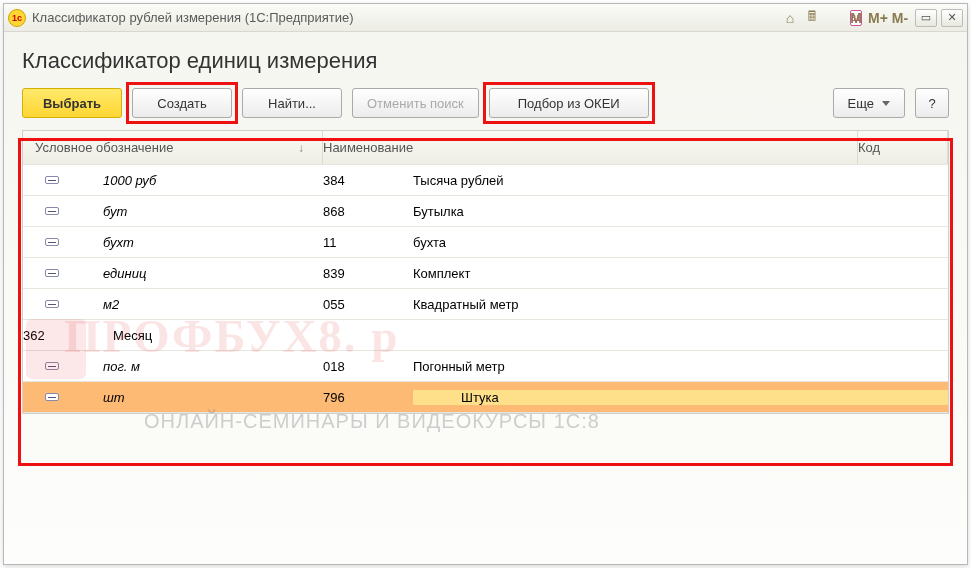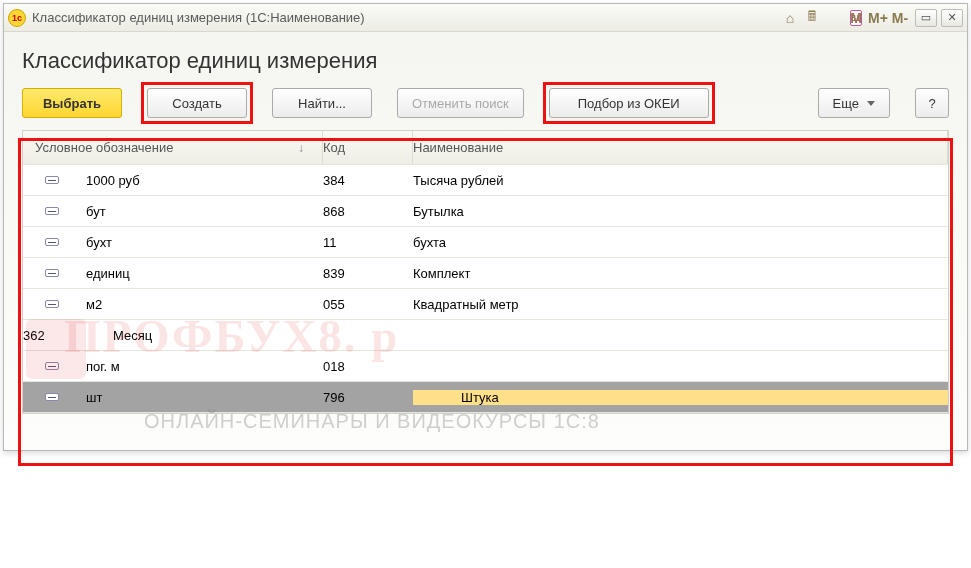--- a/index.html
+++ b/index.html
@@ -9,21 +9,21 @@
     font-size: 13px;
     background: #fff;
     width: 971px;
     height: 568px;
     overflow: hidden;
   }
   .window {
     border: 1px solid #b8b8b8;
     background: linear-gradient(to bottom, #f5f5f0, #fdfdfb);
     width: 965px;
-    height: 448px;
+    height: 562px;
     margin: 3px;
     box-shadow: 0 2px 6px rgba(0,0,0,0.15);
   }
   .titlebar {
     height: 28px;
     background: linear-gradient(to bottom, #fbfbf7, #ecece4);
     display: flex;
     align-items: center;
     padding: 0 4px;
     border-bottom: 1px solid #d8d8d0;
@@ -51,21 +51,21 @@
     width:22px;height:18px;
     border:1px solid #bbb;
     background:linear-gradient(#fff,#e8e8e0);
     margin-left:4px;
     display:flex;align-items:center;justify-content:center;
     font-size:11px;color:#555;
     border-radius:2px;
   }
   .content { padding: 12px 18px; }
   .page-title { font-size:22px; color:#333; margin:4px 0 14px 0; font-weight:normal; }
-  .toolbar { display:flex; gap:25px; align-items:flex-start; }
+  .toolbar { display:flex; gap:10px; align-items:flex-start; }
   .btn {
     height:30px;
     border:1px solid #aaa;
     background:linear-gradient(#fff,#ececec);
     padding:0 14px;
     border-radius:3px;
     color:#333;
     font-size:13px;
     cursor:pointer;
     display:flex;align-items:center;justify-content:center;
@@ -78,32 +78,32 @@
   .btn.help{width:34px;padding:0;}
   .hl { position:absolute; border:3px solid #e11; pointer-events:none; }
   .rel { position:relative; }
   .table-wrap {
     margin-top:12px;
     border:1px solid #d0d0c8;
     background:#fff;
   }
   .thead, .trow { display:flex; align-items:center; height:31px; border-bottom:1px solid #e6e6de; }
   .thead { background:linear-gradient(#fafaf4,#eeeee6); height:34px; color:#555; }
-  .col-sym { width:300px; padding-left:12px; display:flex; align-items:center; gap:11px;}
+  .col-sym { width:300px; padding-left:12px; display:flex; align-items:center; gap:20px;}
   .col-sym .sort { margin-left:auto; margin-right:10px; color:#888; font-size:12px;}
   .col-code { width:90px; }
   .col-name { flex:1; }
   .thead .cell{border-right:1px solid #dcdccf;height:100%;display:flex;align-items:center;}
   .trow .minus {
     width:14px;height:8px;background:#fff;border:1px solid #88a;border-radius:2px;
     display:inline-block;position:relative;margin-left:10px;
   }
   .trow .minus::after{content:"";position:absolute;left:2px;right:2px;top:3px;height:1px;background:#557;}
-  .trow .sym{margin-left:16px;}
-  .trow.sel { background:#a3a3a3; }
+  .trow .sym{margin-left:24px;font-style:italic;}
+  .trow.sel { background:#fdba74; }
   .trow.sel .col-name{ background:#ffe08a;padding-left:48px; }
   .cell{padding-right:8px;}
   .watermark{
     position:absolute; left:60px; top:305px; font-size:47px; font-weight:bold;
     color:rgba(224,31,37,0.12); letter-spacing:2px; white-space:nowrap; pointer-events:none;
     font-family:Liberation Serif, serif;
   }
   .watermark-sub{
     position:absolute; left:140px; top:406px; font-size:20px;
     color:rgba(120,120,120,0.35); white-space:nowrap; pointer-events:none;
@@ -112,21 +112,21 @@
   .wm-sq{position:absolute;left:22px;top:315px;width:60px;height:60px;background:rgba(224,31,37,0.10);border-radius:6px;pointer-events:none;}
   .cal-icon{border:1px solid #c59; width:16px;height:16px; font-size:9px;display:flex;align-items:center;justify-content:center;color:#c37;background:#fff;border-radius:2px;margin-left:44px;}
 </style>
 </head>
 <body>
 
 <div class="window rel">
 
   <div class="titlebar">
     <div class="ic1c">1c</div>
-    <div class="title">Классификатор единиц измерения  (1С:Наименование)</div>
+    <div class="title">Классификатор рублей измерения  (1С:Предприятие)</div>
     <div class="spacer"></div>
     <div class="tb-icon">⌂</div>
     <div class="tb-icon">🖩</div>
     <div class="tb-icon">
         <div class="cal-icon">31</div>
       </div>
     <div class="tb-icon m-btn">M</div>
     <div class="tb-icon m-btn">M+</div>
     <div class="tb-icon m-btn">M-</div>
     <div class="wbtn">▭</div>
@@ -153,22 +153,22 @@
       <button class="btn help">?</button>
     </div>
 
     <div class="rel">
       <div class="table-wrap">
         <div class="thead">
           <div class="cell col-sym">
             <span>Условное обозначение</span>
             <span class="sort">↓</span>
           </div>
+          <div class="cell col-name">Наименование</div>
           <div class="cell col-code">Код</div>
-          <div class="cell col-name">Наименование</div>
         </div>
         <div id="tbody">
             <div class="trow">
               <div class="cell col-sym">
                 <span class="minus"></span>
                 <span class="sym">1000 руб</span>
               </div>
               <div class="cell col-code">384</div>
               <div class="cell col-name">Тысяча рублей</div>
             </div>
@@ -207,20 +207,21 @@
             <div class="trow">
               <div class="cell col-code">362</div>
               <div class="cell col-name">Месяц</div>
             </div>
             <div class="trow">
               <div class="cell col-sym">
                 <span class="minus"></span>
                 <span class="sym">пог. м</span>
               </div>
               <div class="cell col-code">018</div>
+              <div class="cell col-name">Погонный метр</div>
             </div>
             <div class="trow sel">
               <div class="cell col-sym">
                 <span class="minus"></span>
                 <span class="sym">шт</span>
               </div>
               <div class="cell col-code">796</div>
               <div class="cell col-name">Штука</div>
             </div>
           </div>

